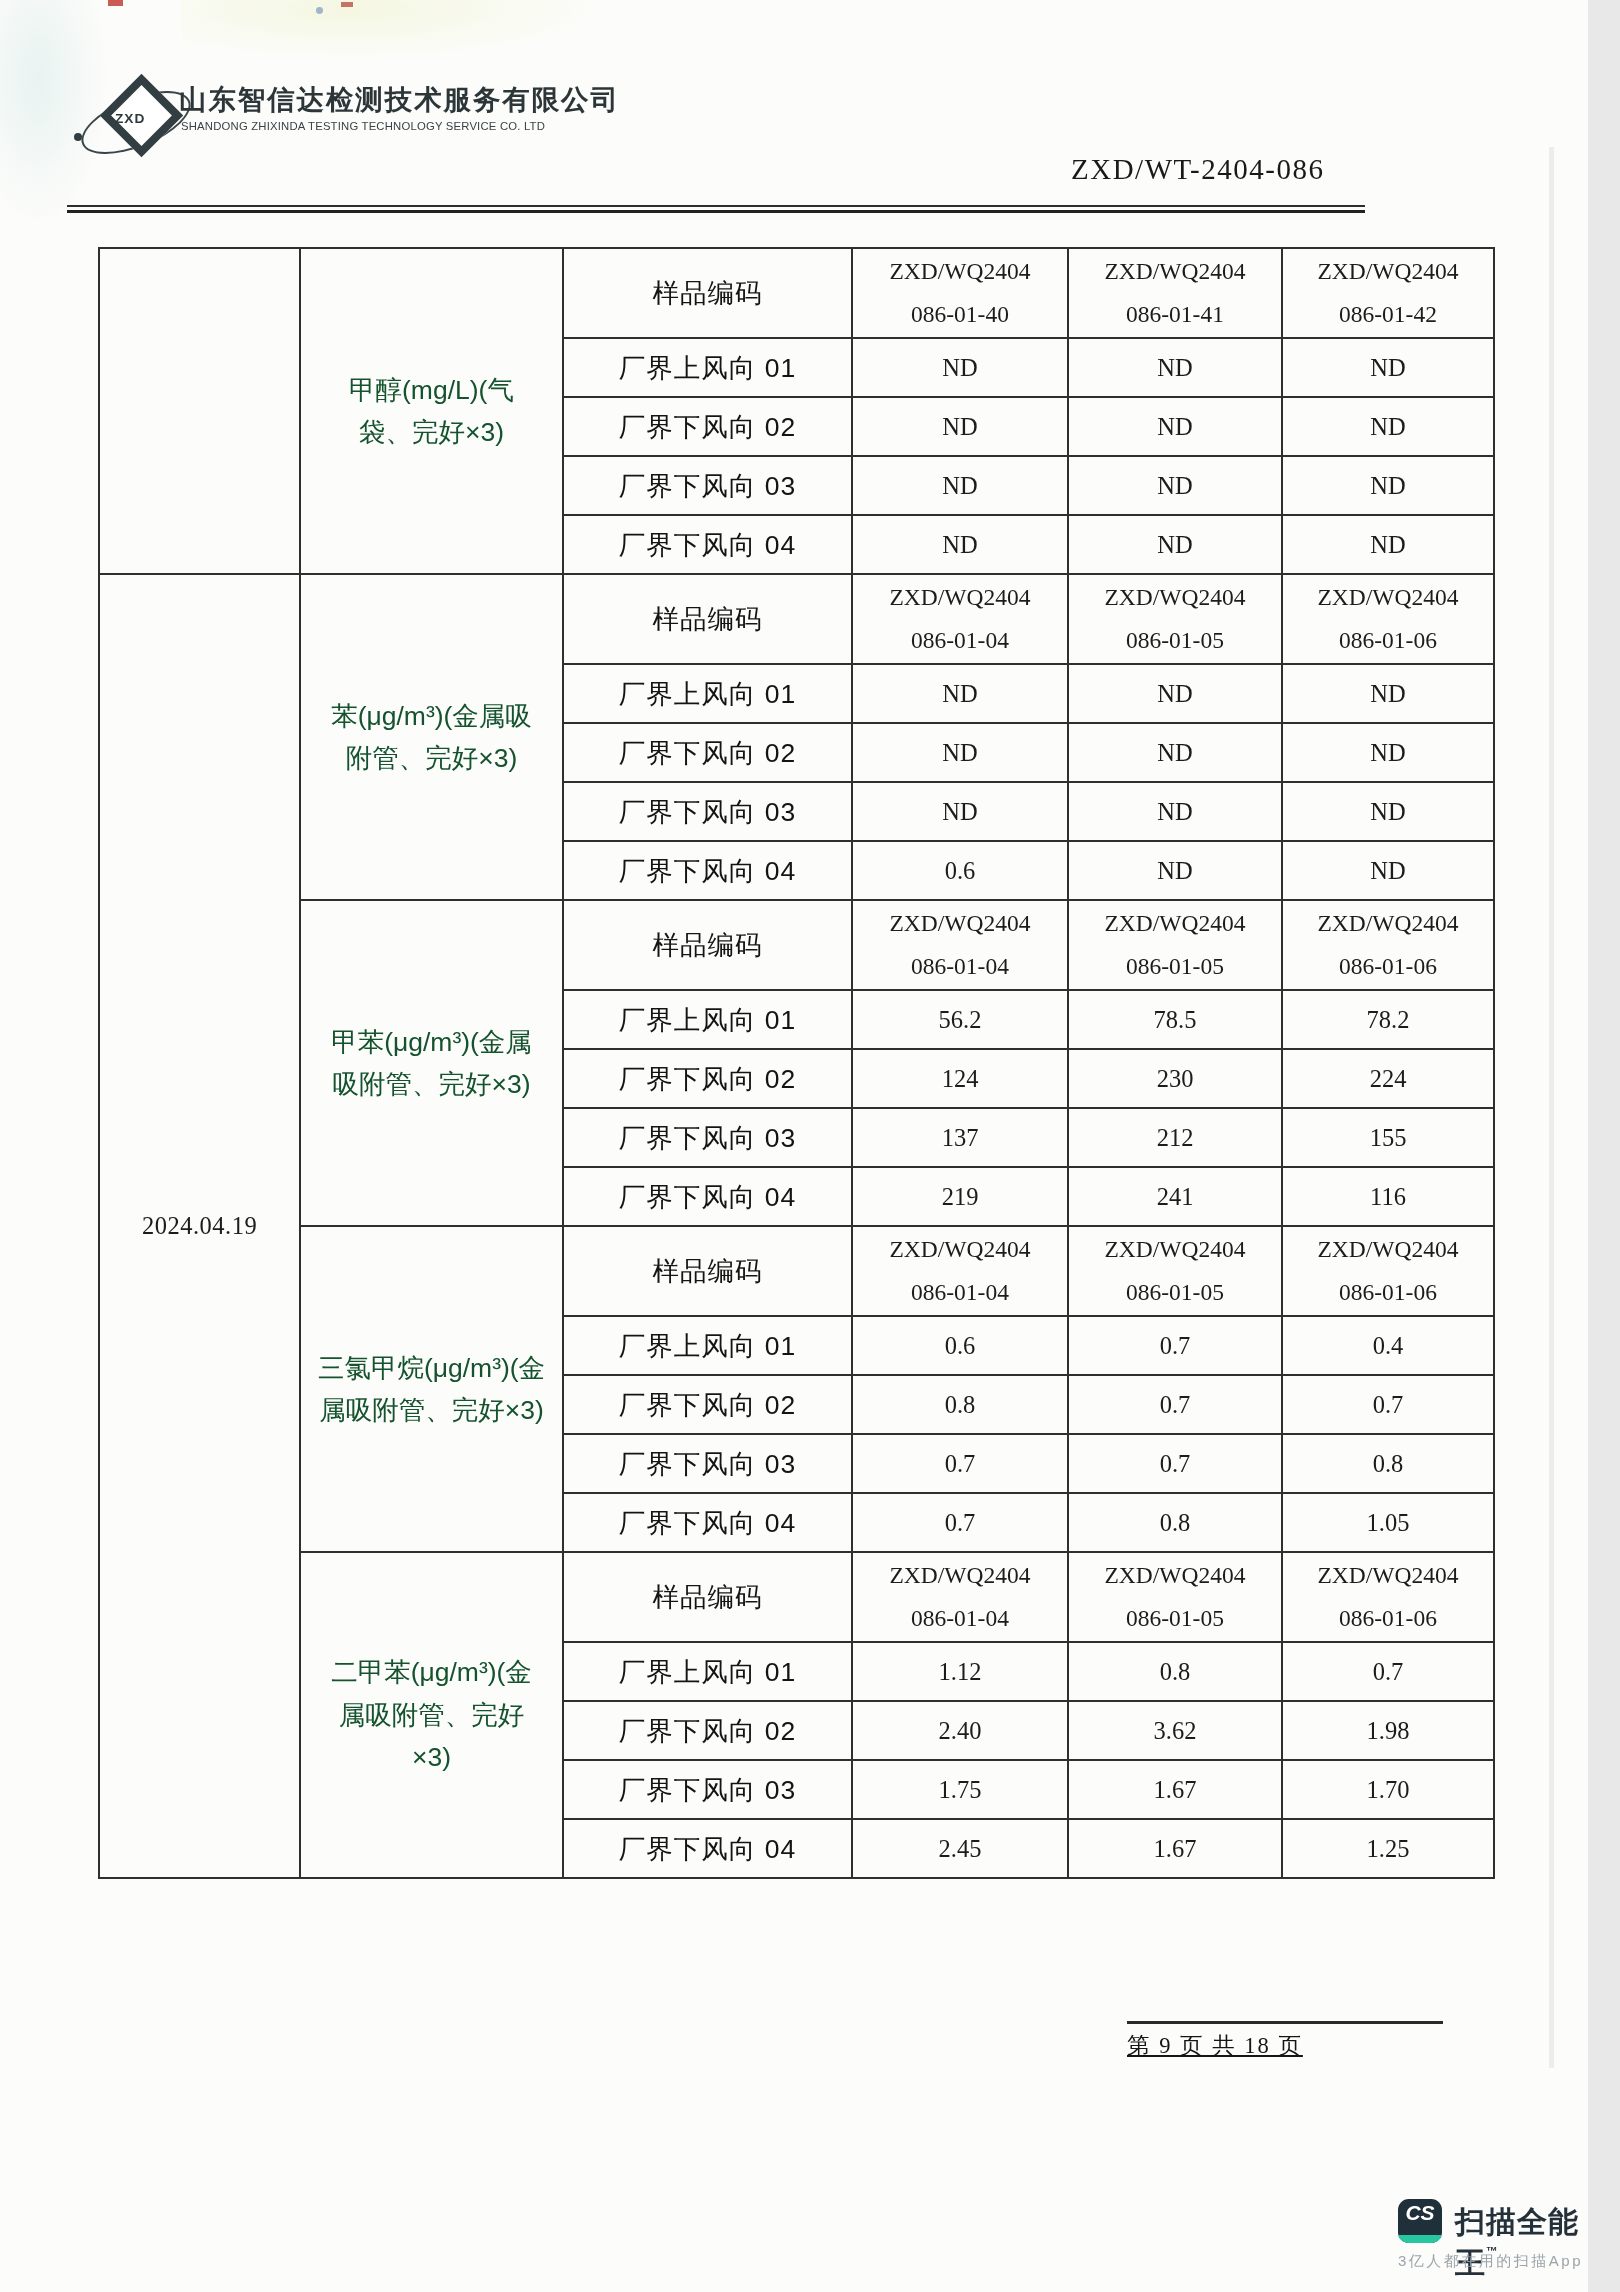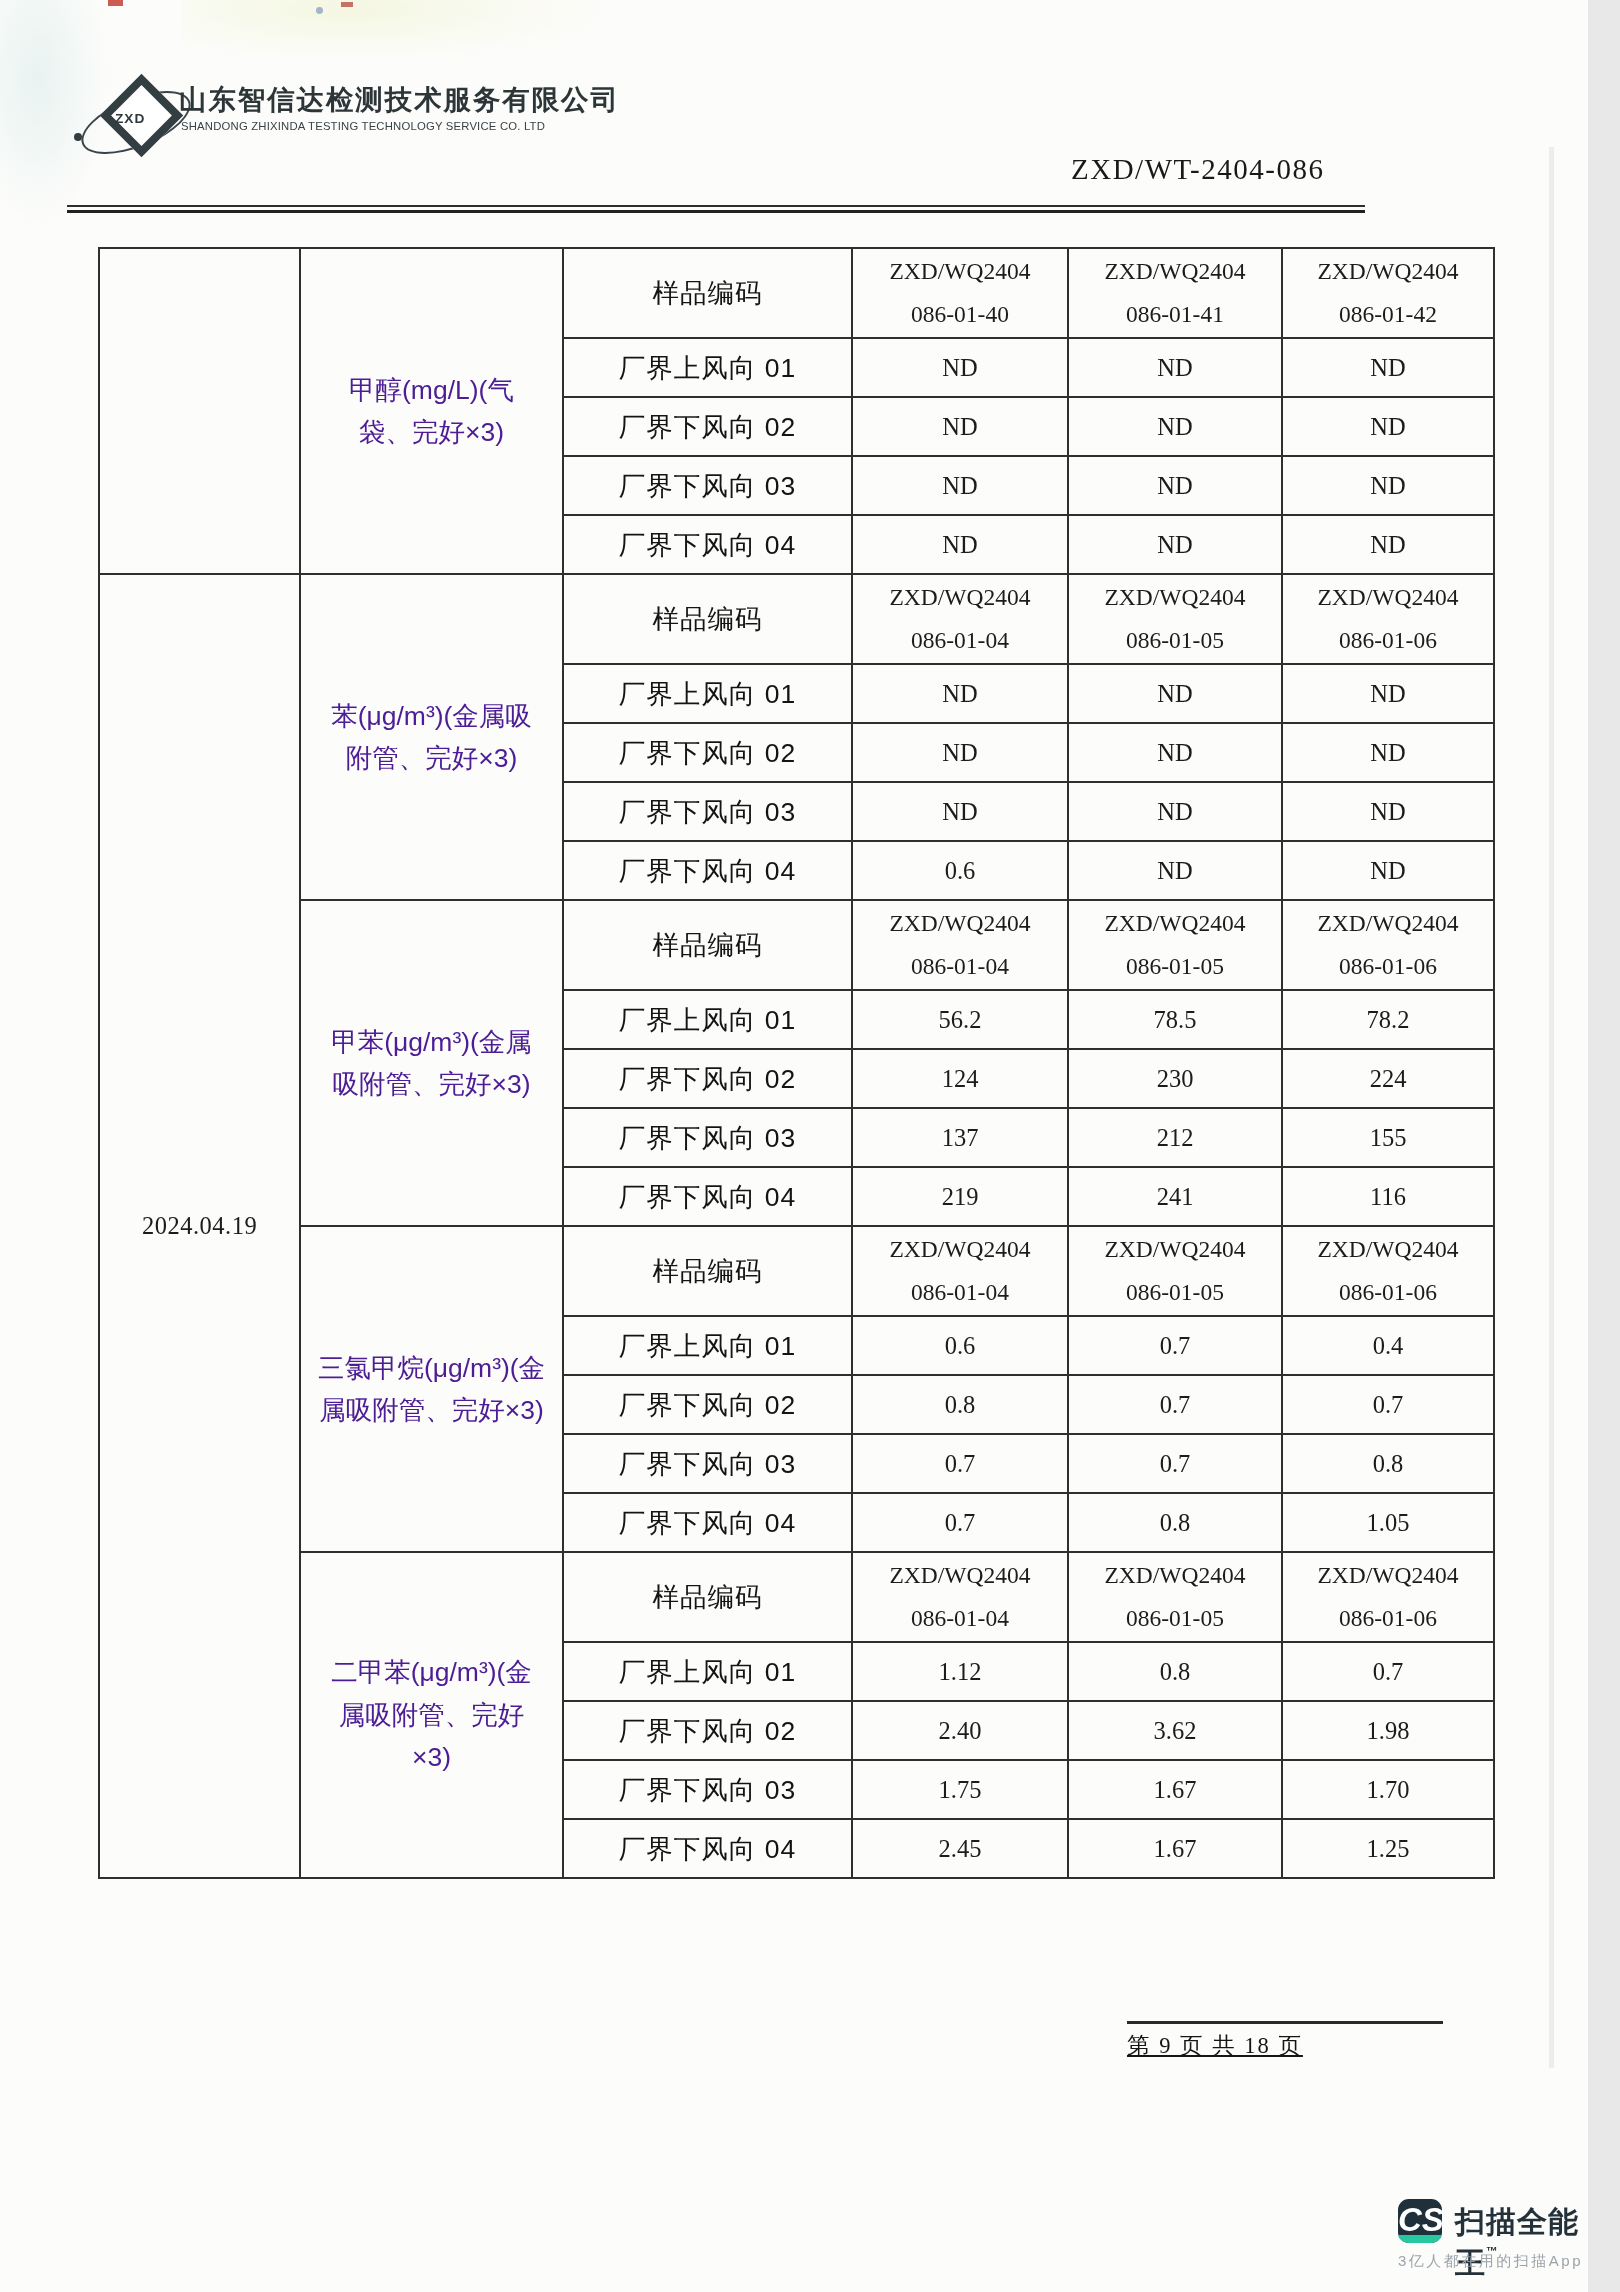--- a/index.html
+++ b/index.html
@@ -31,39 +31,39 @@
               font-size:11.3px;font-weight:400;color:#394347;letter-spacing:0.2px;}
   .doc-no{position:absolute;left:1071px;top:153px;font-size:29px;letter-spacing:1.5px;color:#191919;}
   .header-rule-1{position:absolute;left:67px;top:205px;width:1298px;height:2px;background:#2e2e2e;}
   .header-rule-2{position:absolute;left:67px;top:210px;width:1298px;height:2.9px;background:#222;}
 
   
   table.report{position:absolute;left:98px;top:247px;width:1394px;border-collapse:collapse;
                table-layout:fixed;}
   table.report td{border:2px solid #2f2f2f;text-align:center;vertical-align:middle;padding:0;}
   td.date-cell{font-size:24.5px;letter-spacing:0.5px;}
-  td.param-cell{font-family:"Liberation Sans",sans-serif;font-size:26.5px;line-height:1.6;color:#4c1d95;}
+  td.param-cell{font-family:"Liberation Sans",sans-serif;font-size:26.5px;line-height:1.6;color:#14532d;}
   td.label-cell{font-family:"Liberation Sans",sans-serif;font-size:26.5px;color:#141414;letter-spacing:1px;}
   td.code-cell{font-size:23.5px;line-height:1.85;}
   td.value-cell{font-size:24.5px;}
   tr.code-row{height:90px;}
   tr.data-row{height:59px;padding-left:43px;}
 
   
   .note{position:absolute;left:61px;top:1888px;font-family:"Liberation Sans",sans-serif;
         font-size:26px;color:#101010;letter-spacing:1px;}
   .footer-rule{position:absolute;left:1127px;top:2021px;width:316px;height:2.5px;background:#2b2b2b;}
   .footer-text{position:absolute;left:1127px;top:2030px;width:316px;
                font-size:22.5px;letter-spacing:2px;color:#151515;text-decoration:underline;}
 
   
   .cs-badge{position:absolute;left:1398px;top:2199px;width:44px;height:44px;border-radius:10.8px;
             background:#20303a;overflow:hidden;}
-  .cs-badge .cs-text{position:absolute;left:0;top:2px;width:100%;text-align:right;
-            font-family:"Liberation Sans",sans-serif;font-size:33px;font-weight:bold;color:#fff;font-style:italic;}
+  .cs-badge .cs-text{position:absolute;left:0;top:2px;width:100%;text-align:center;
+            font-family:"Liberation Sans",sans-serif;font-size:21px;font-weight:bold;color:#fff;font-style:italic;}
   .cs-teal{position:absolute;left:0;bottom:0;width:100%;height:7.8px;background:#27c79f;}
   .wm-name{position:absolute;left:1455px;top:2202px;font-family:"Liberation Sans",sans-serif;
            font-size:30px;font-weight:700;color:#25313a;letter-spacing:1px;}
   .wm-tm{font-size:11.8px;vertical-align:17.6px;letter-spacing:0;}
   .wm-tagline{position:absolute;left:1398px;top:2252px;font-family:"Liberation Sans",sans-serif;
               font-size:15px;color:#9ba4ab;letter-spacing:2.5px;}
 </style>
 </head>
 <body>
 

